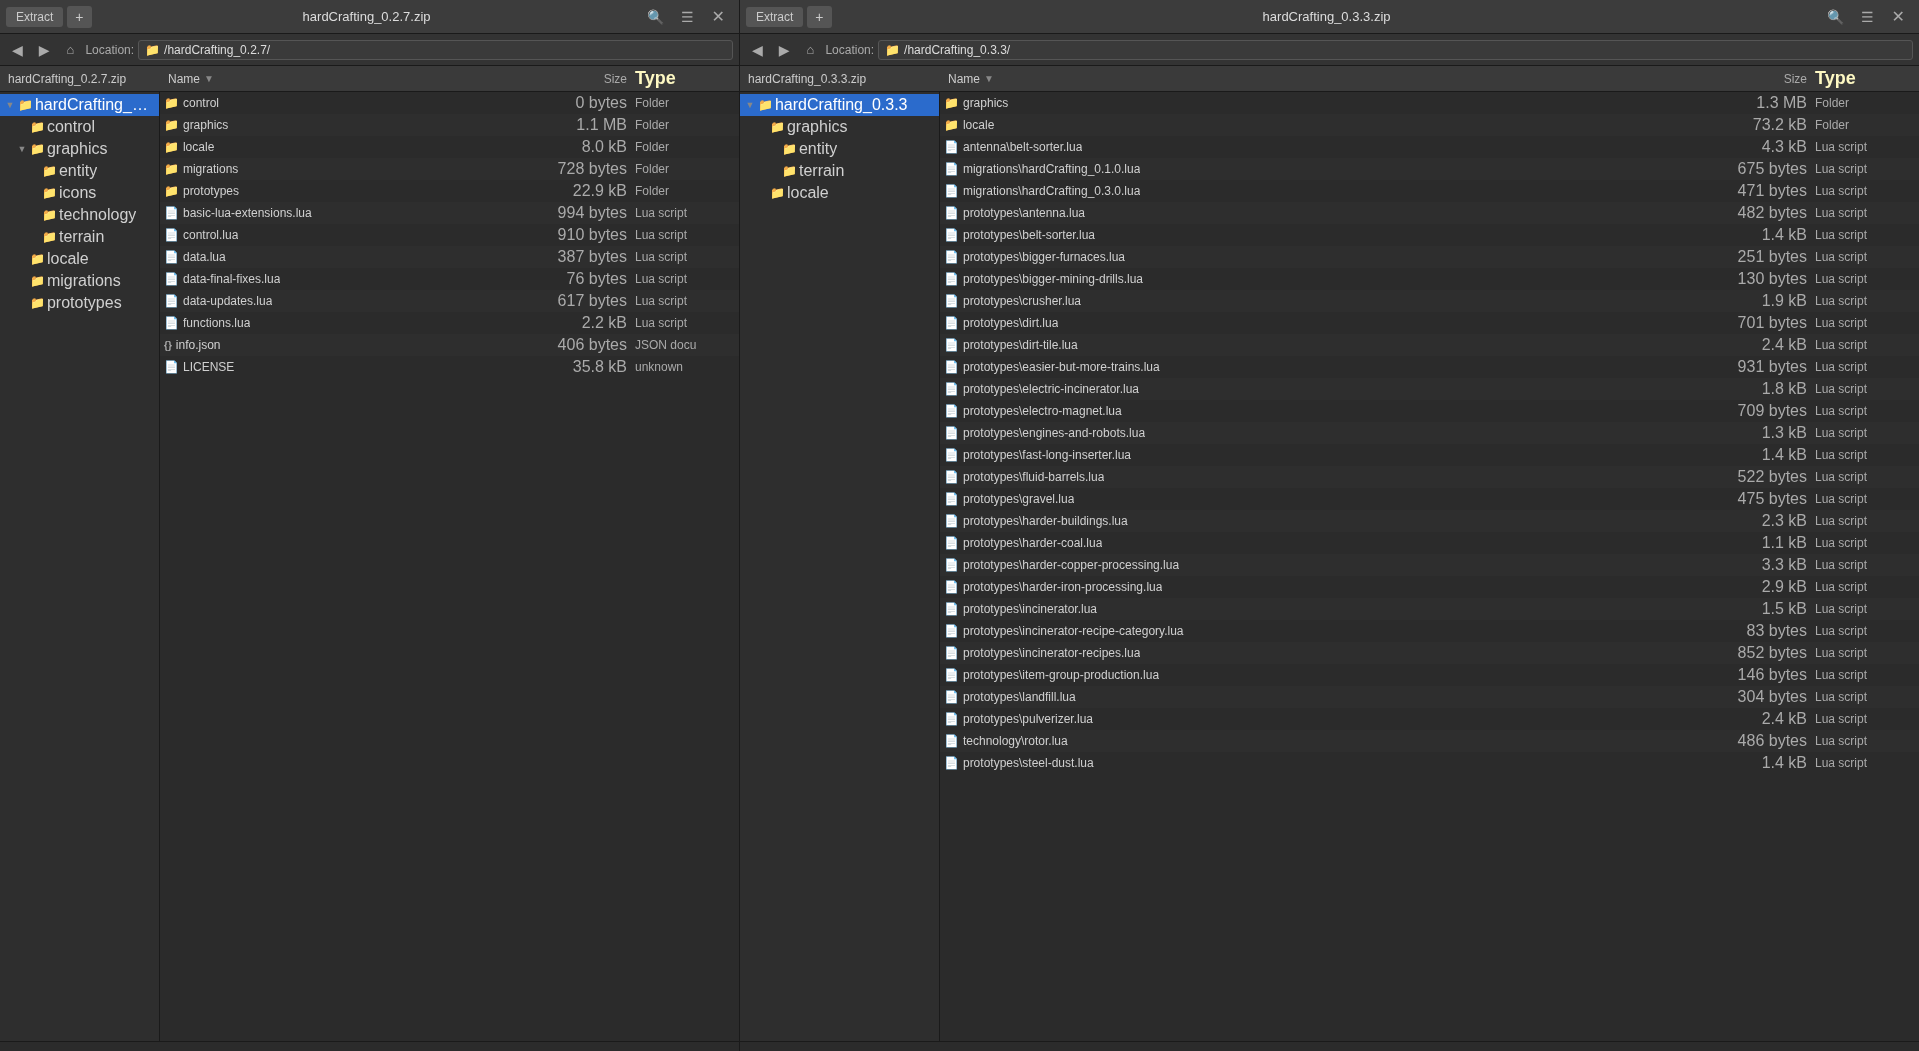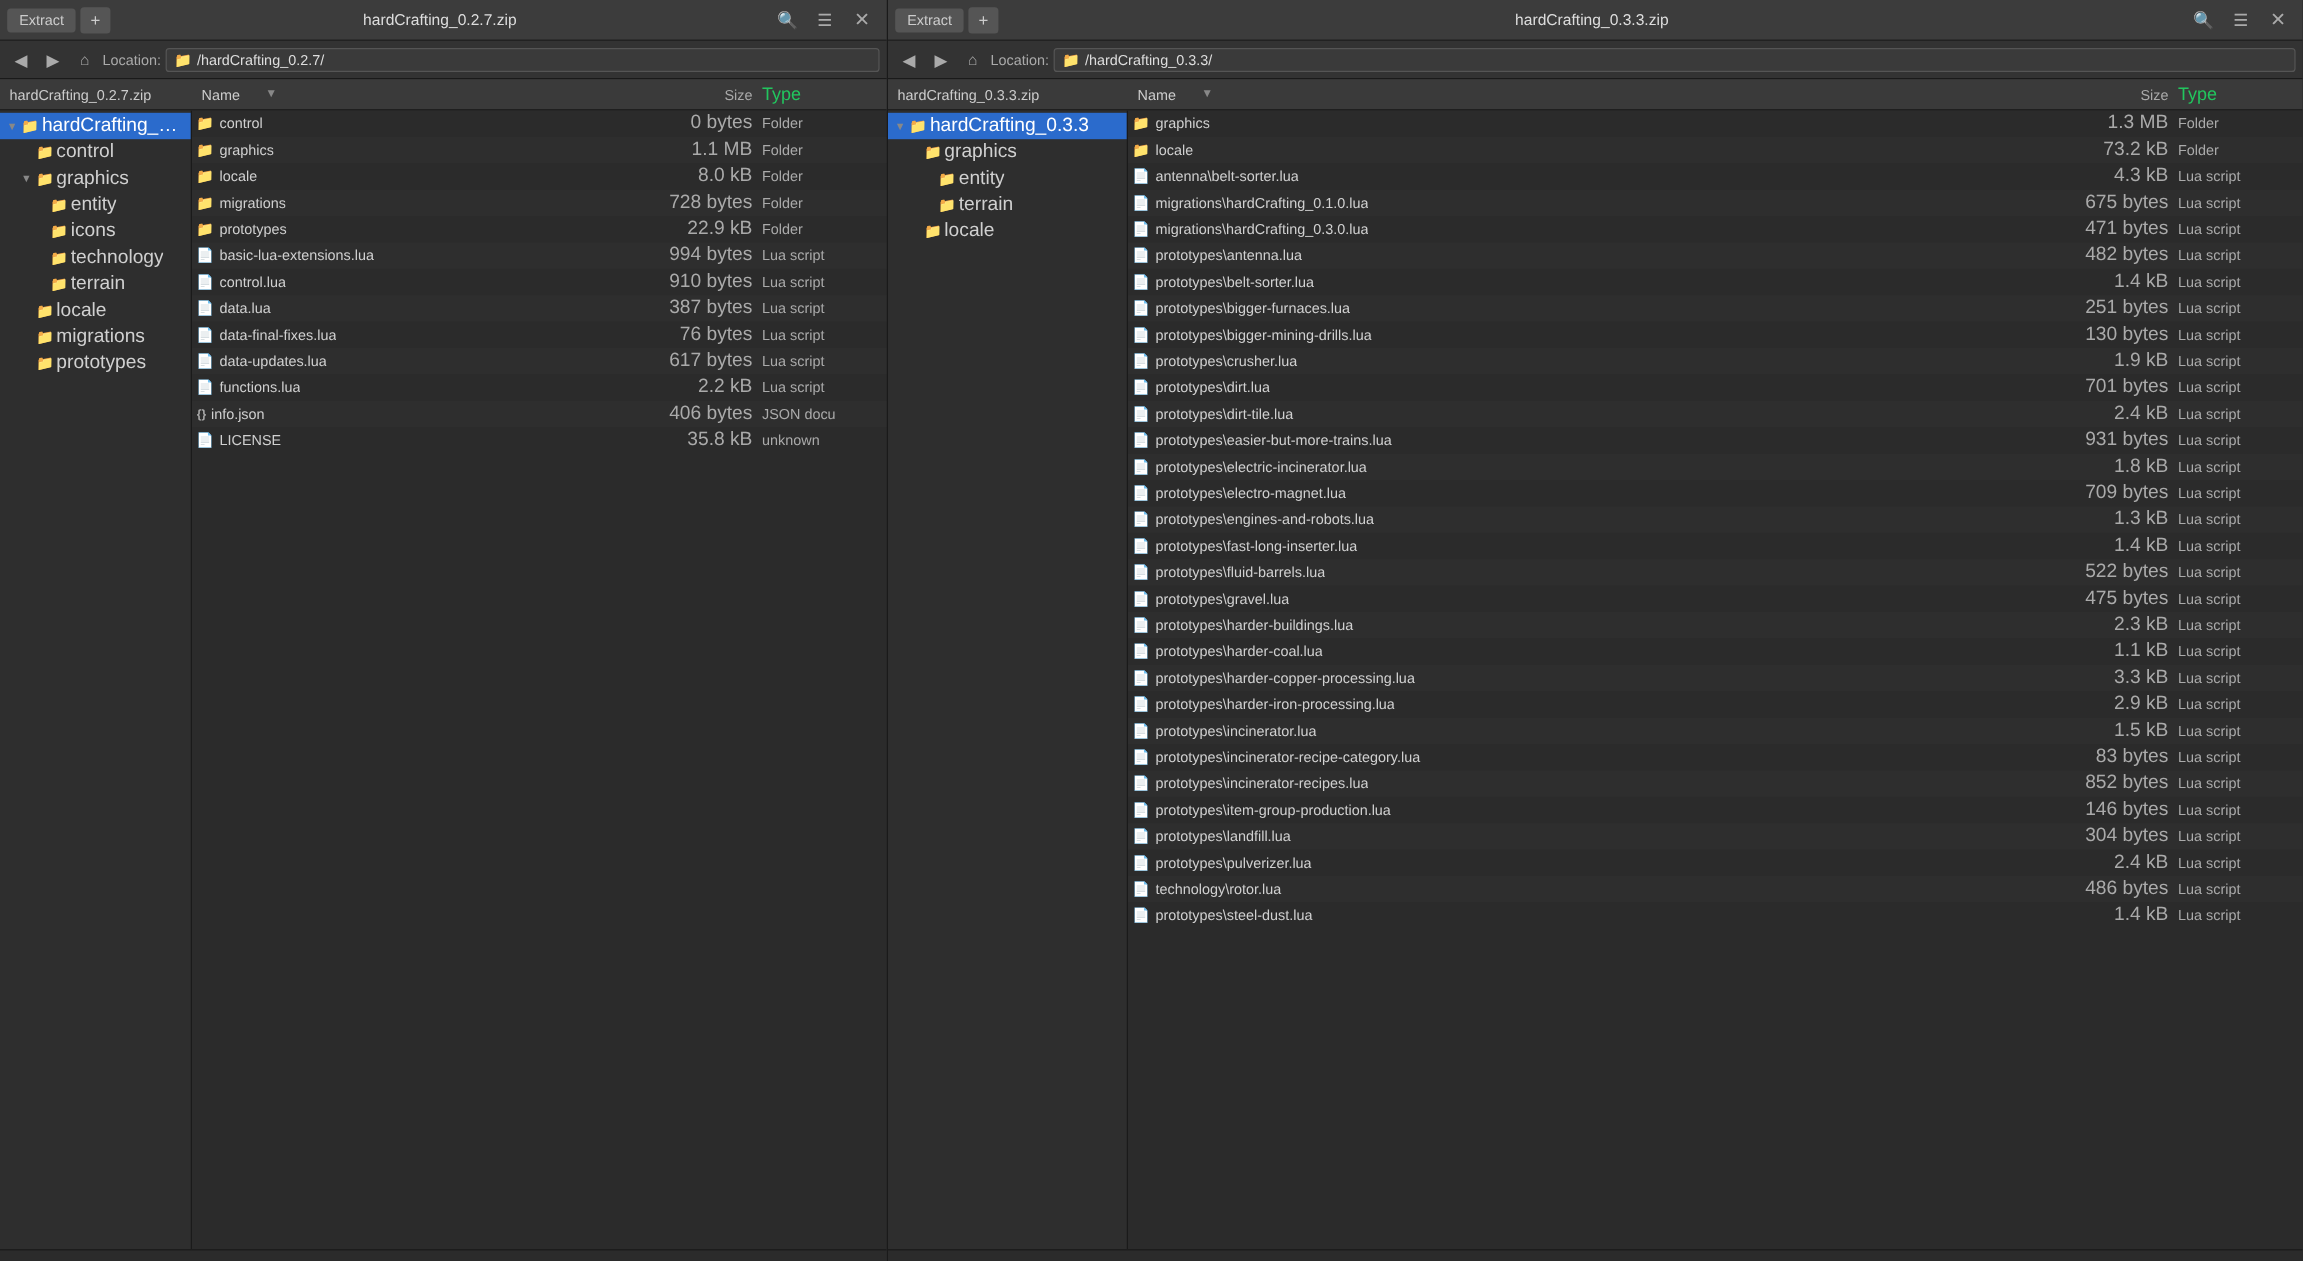--- a/index.html
+++ b/index.html
@@ -160,35 +160,36 @@
       padding: 0 4px;
     }
 
     .col-header-zip {
       display: flex;
       align-items: center;
       flex: 1;
       padding-left: 4px;
       font-size: 12px;
       color: #ccc;
-      gap: 21px;
+      gap: 4px;
     }
 
     .col-header-size {
       width: 90px;
       text-align: right;
       color: #aaa;
       font-size: 12px;
       padding-right: 8px;
     }
 
     .col-header-type {
       width: 100px;
-      color: #22c55e;
-      font-size: 15px;
+      color: #fef9c3;
+      font-size: 18px;
+      font-weight: bold;
     }
 
     .sort-arrow {
       color: #888;
       font-size: 10px;
     }
 
     
     .content-area {
       display: flex;

